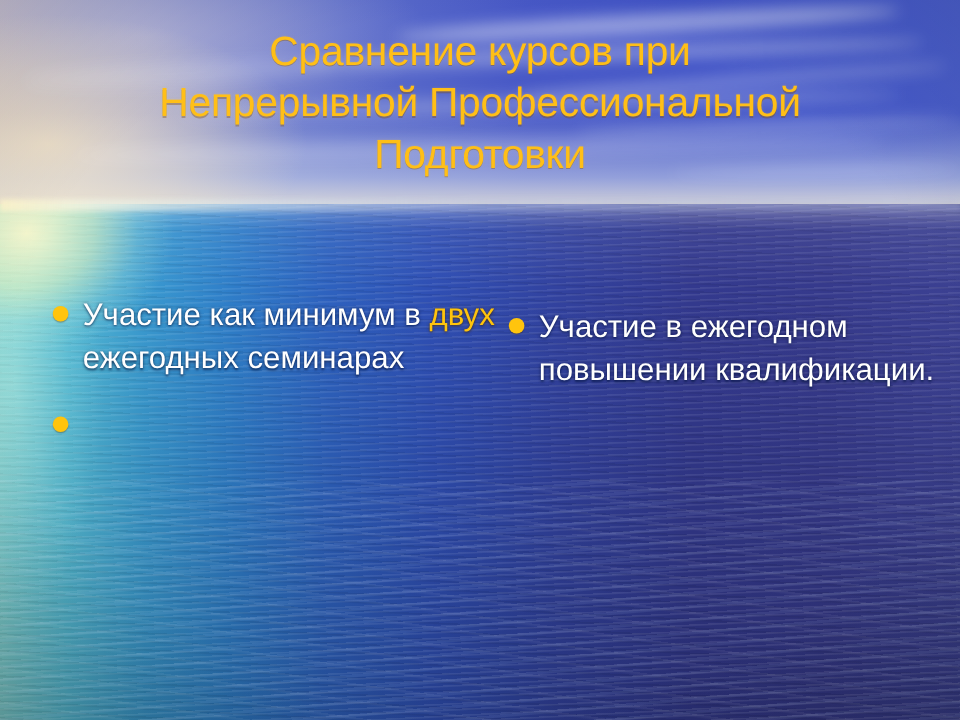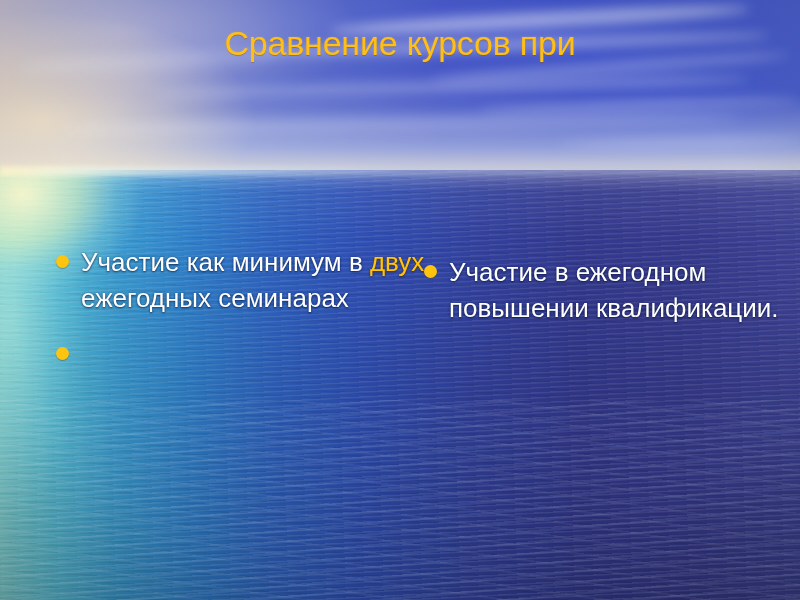--- a/index.html
+++ b/index.html
@@ -154,21 +154,21 @@
     text-shadow: 0 1px 0 rgba(120,70,0,0.35), 0 0 2px rgba(255,200,60,0.30);
     letter-spacing: -0.2px;
   }
 
   .columns {
     position: absolute;
     left: 0; top: 244px;
     width: 800px;
   }
   .col { position: absolute; top: 0; }
-  .col-left  { left: 56px;  width: 372px; }
+  .col-left  { left: 44px;  width: 372px; }
   .col-right { left: 424px; width: 360px; }
   .col-right .bullet-row { margin-top: 10px; }
 
   .bullet-row {
     display: flex;
     align-items: flex-start;
     margin-bottom: 20px;
   }
   .dot {
     flex: 0 0 auto;
@@ -211,20 +211,22 @@
   <div class="bg-layer ripples"></div>
   <div class="bg-layer ripples-coarse"></div>
   <div class="bg-layer sea-glow"></div>
   <div class="bg-layer horizon"></div>
   <div class="bg-layer vignette"></div>
 
   <div class="content">
 
     <div class="title">
       <div>Сравнение курсов при</div>
+      <div>Непрерывной Профессиональной</div>
+      <div>Подготовки</div>
     </div>
 
     <div class="columns">
 
       <div class="col col-left">
         <div class="bullet-row">
           <span class="dot"></span>
           <span class="bullet-text"><span>Участие как минимум в </span><span class="hl">двух</span><span> ежегодных семинарах</span></span>
         </div>
         <div class="bullet-row">

